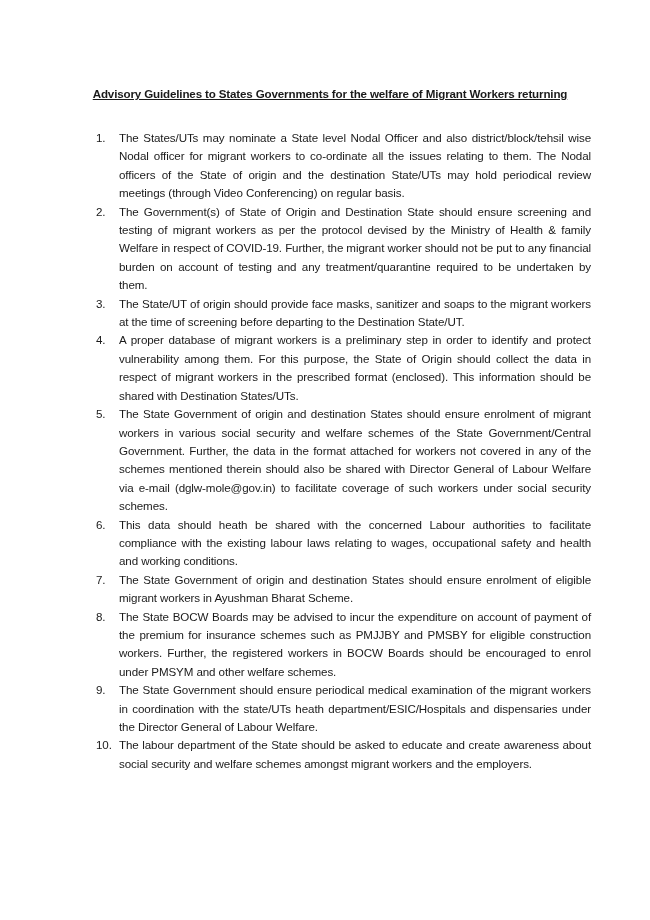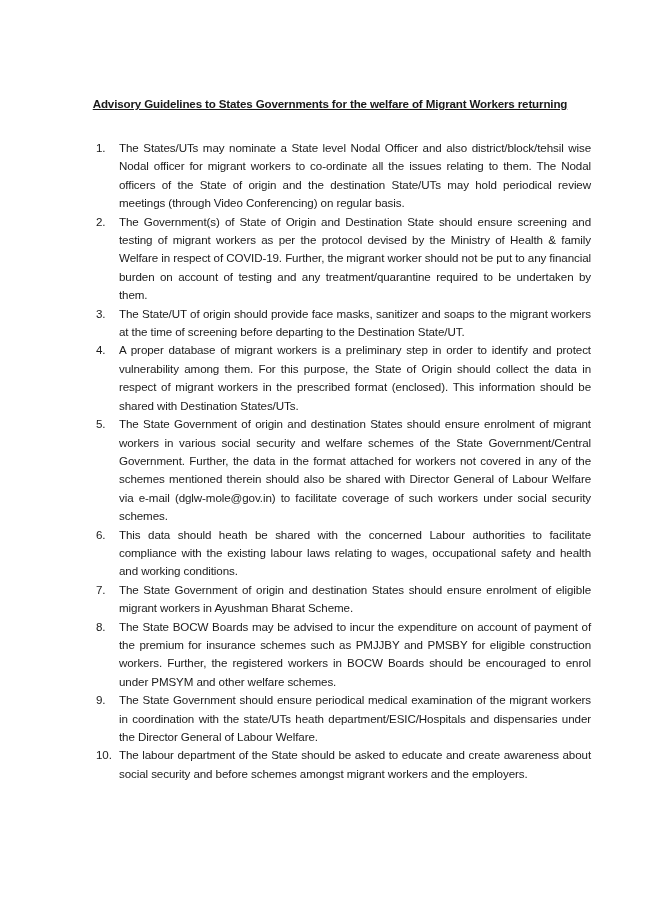--- a/index.html
+++ b/index.html
@@ -11,21 +11,21 @@
       width: 650px;
       height: 920px;
       position: relative;
       overflow: hidden;
       font-family: "Liberation Sans", sans-serif;
       color: #1a1a1a;
     }
     .page {
       position: absolute;
       left: 0;
-      top: 16px;
+      top: 6px;
       width: 650px;
       height: 820px;
       background: #ffffff;
     }
     .title {
       position: absolute;
       left: 70px;
       top: 79px;
       width: 520px;
       text-align: center;
@@ -103,16 +103,16 @@
     <li>
       <span class="num">8.</span>
       <span class="text">The State BOCW Boards may be advised to incur the expenditure on account of payment of the premium for insurance schemes such as PMJJBY and PMSBY for eligible construction workers. Further, the registered workers in BOCW Boards should be encouraged to enrol under PMSYM and other welfare schemes.</span>
     </li>
     <li>
       <span class="num">9.</span>
       <span class="text">The State Government should ensure periodical medical examination of the migrant workers in coordination with the state/UTs heath department/ESIC/Hospitals and dispensaries under the Director General of Labour Welfare.</span>
     </li>
     <li>
       <span class="num">10.</span>
-      <span class="text">The labour department of the State should be asked to educate and create awareness about social security and before schemes amongst migrant workers and the employers.</span>
+      <span class="text">The labour department of the State should be asked to educate and create awareness about social security and welfare schemes amongst migrant workers and the employers.</span>
     </li>
   </ol>
 </div>
 
 </body></html>

